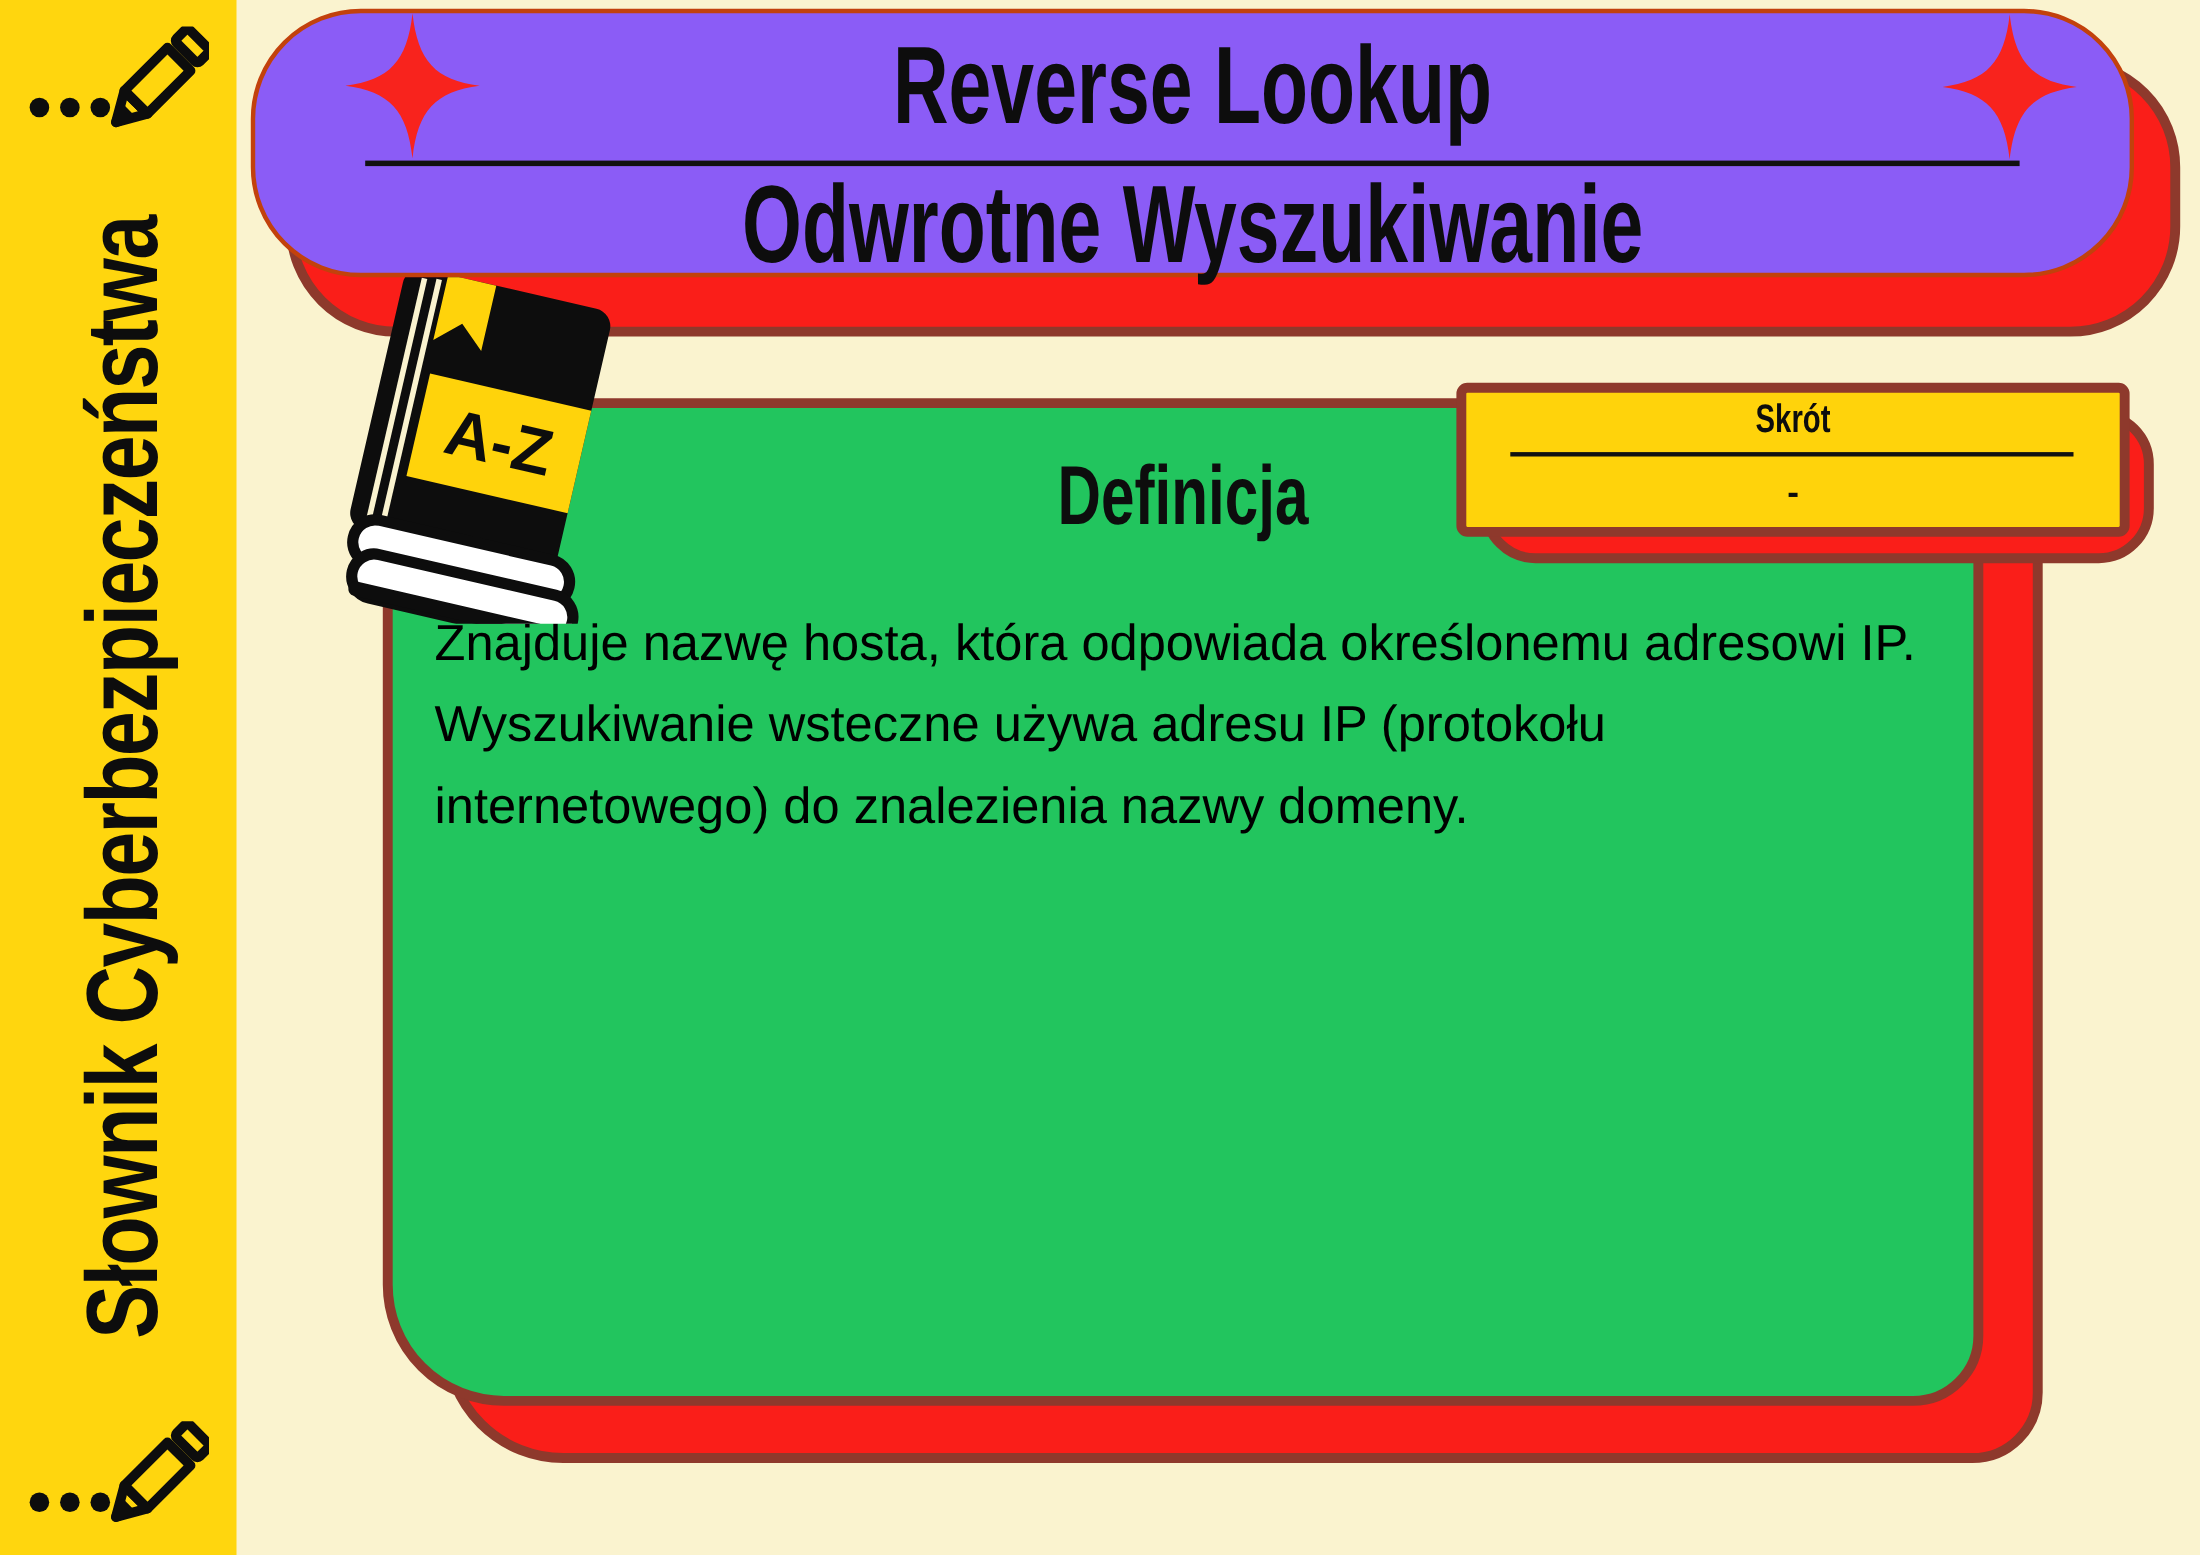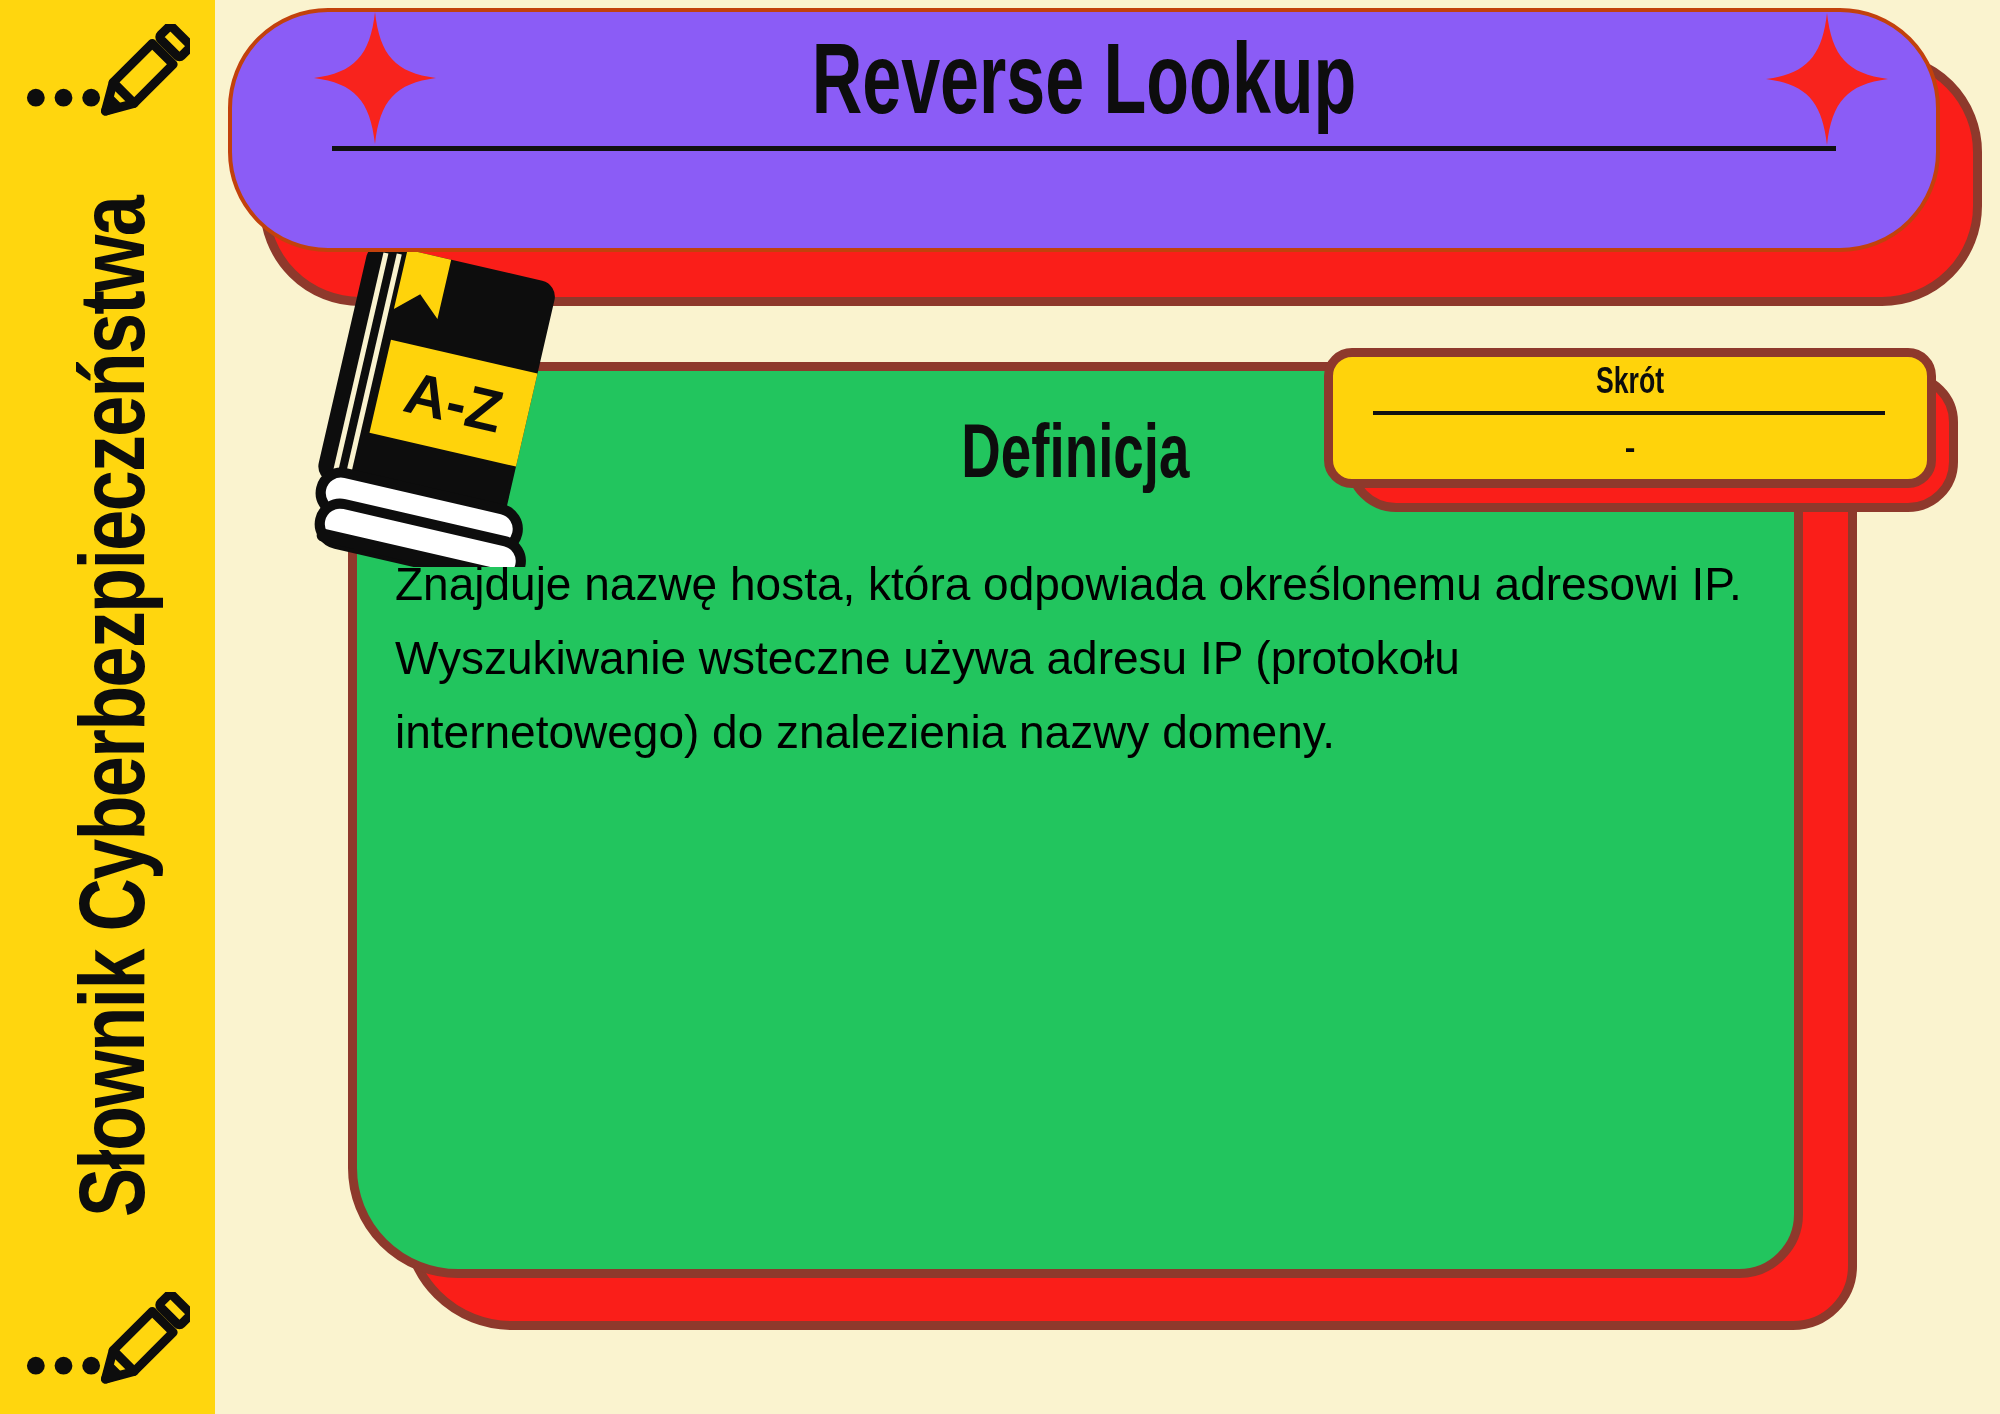--- a/index.html
+++ b/index.html
@@ -64,21 +64,21 @@
     position:absolute; top:176px; left:38px; right:38px;
     text-align:left; font-size:46px; line-height:74px; color:#000;
   }
   
   .skrot-shadow{
     position:absolute; left:1346px; top:372px; width:594px; height:122px;
     background:#FA1E19; border:9px solid #8E392C; border-radius:50px; z-index:6;
   }
   .skrot{
     position:absolute; left:1324px; top:348px; width:594px; height:122px;
-    background:#FFD30B; border:9px solid #8E392C; border-radius:28px; z-index:7;
+    background:#FFD30B; border:9px solid #8E392C; border-radius:10px; z-index:7;
   }
   .skrot-label{
     position:absolute; top:6px; left:0; width:100%; text-align:center;
     font-weight:bold; font-size:36px; line-height:1; color:#0d0d0d;
   }
   .skrot-label .squeeze{display:inline-block; transform:scaleX(0.74); transform-origin:center;}
   .skrot-divider{position:absolute; top:54px; left:40px; right:42px; height:4px; background:#111;}
   .skrot-value{
     position:absolute; top:72px; left:0; width:100%; text-align:center;
     font-weight:bold; font-size:32px; color:#0d0d0d;
@@ -128,20 +128,23 @@
 
   <div class="banner-shadow"></div>
   <div class="banner">
     <svg class="star left" viewBox="0 0 100 100" preserveAspectRatio="none" aria-hidden="true">
       <path d="M50 0 C54 33 67 46 100 50 C67 54 54 67 50 100 C46 67 33 54 0 50 C33 46 46 33 50 0 Z" fill="#F8231D"></path>
     </svg>
     <div class="banner-title primary">
       <span class="squeeze">Reverse Lookup</span>
     </div>
     <div class="banner-divider"></div>
+    <div class="banner-title secondary">
+      <span class="squeeze">Odwrotne Wyszukiwanie</span>
+    </div>
     <svg class="star right" viewBox="0 0 100 100" preserveAspectRatio="none" aria-hidden="true">
       <path d="M50 0 C54 33 67 46 100 50 C67 54 54 67 50 100 C46 67 33 54 0 50 C33 46 46 33 50 0 Z" fill="#F8231D"></path>
     </svg>
   </div>
 
   <div class="card-shadow"></div>
   <div class="card">
     <div class="card-heading">
       <span class="squeeze">Definicja</span>
     </div>

